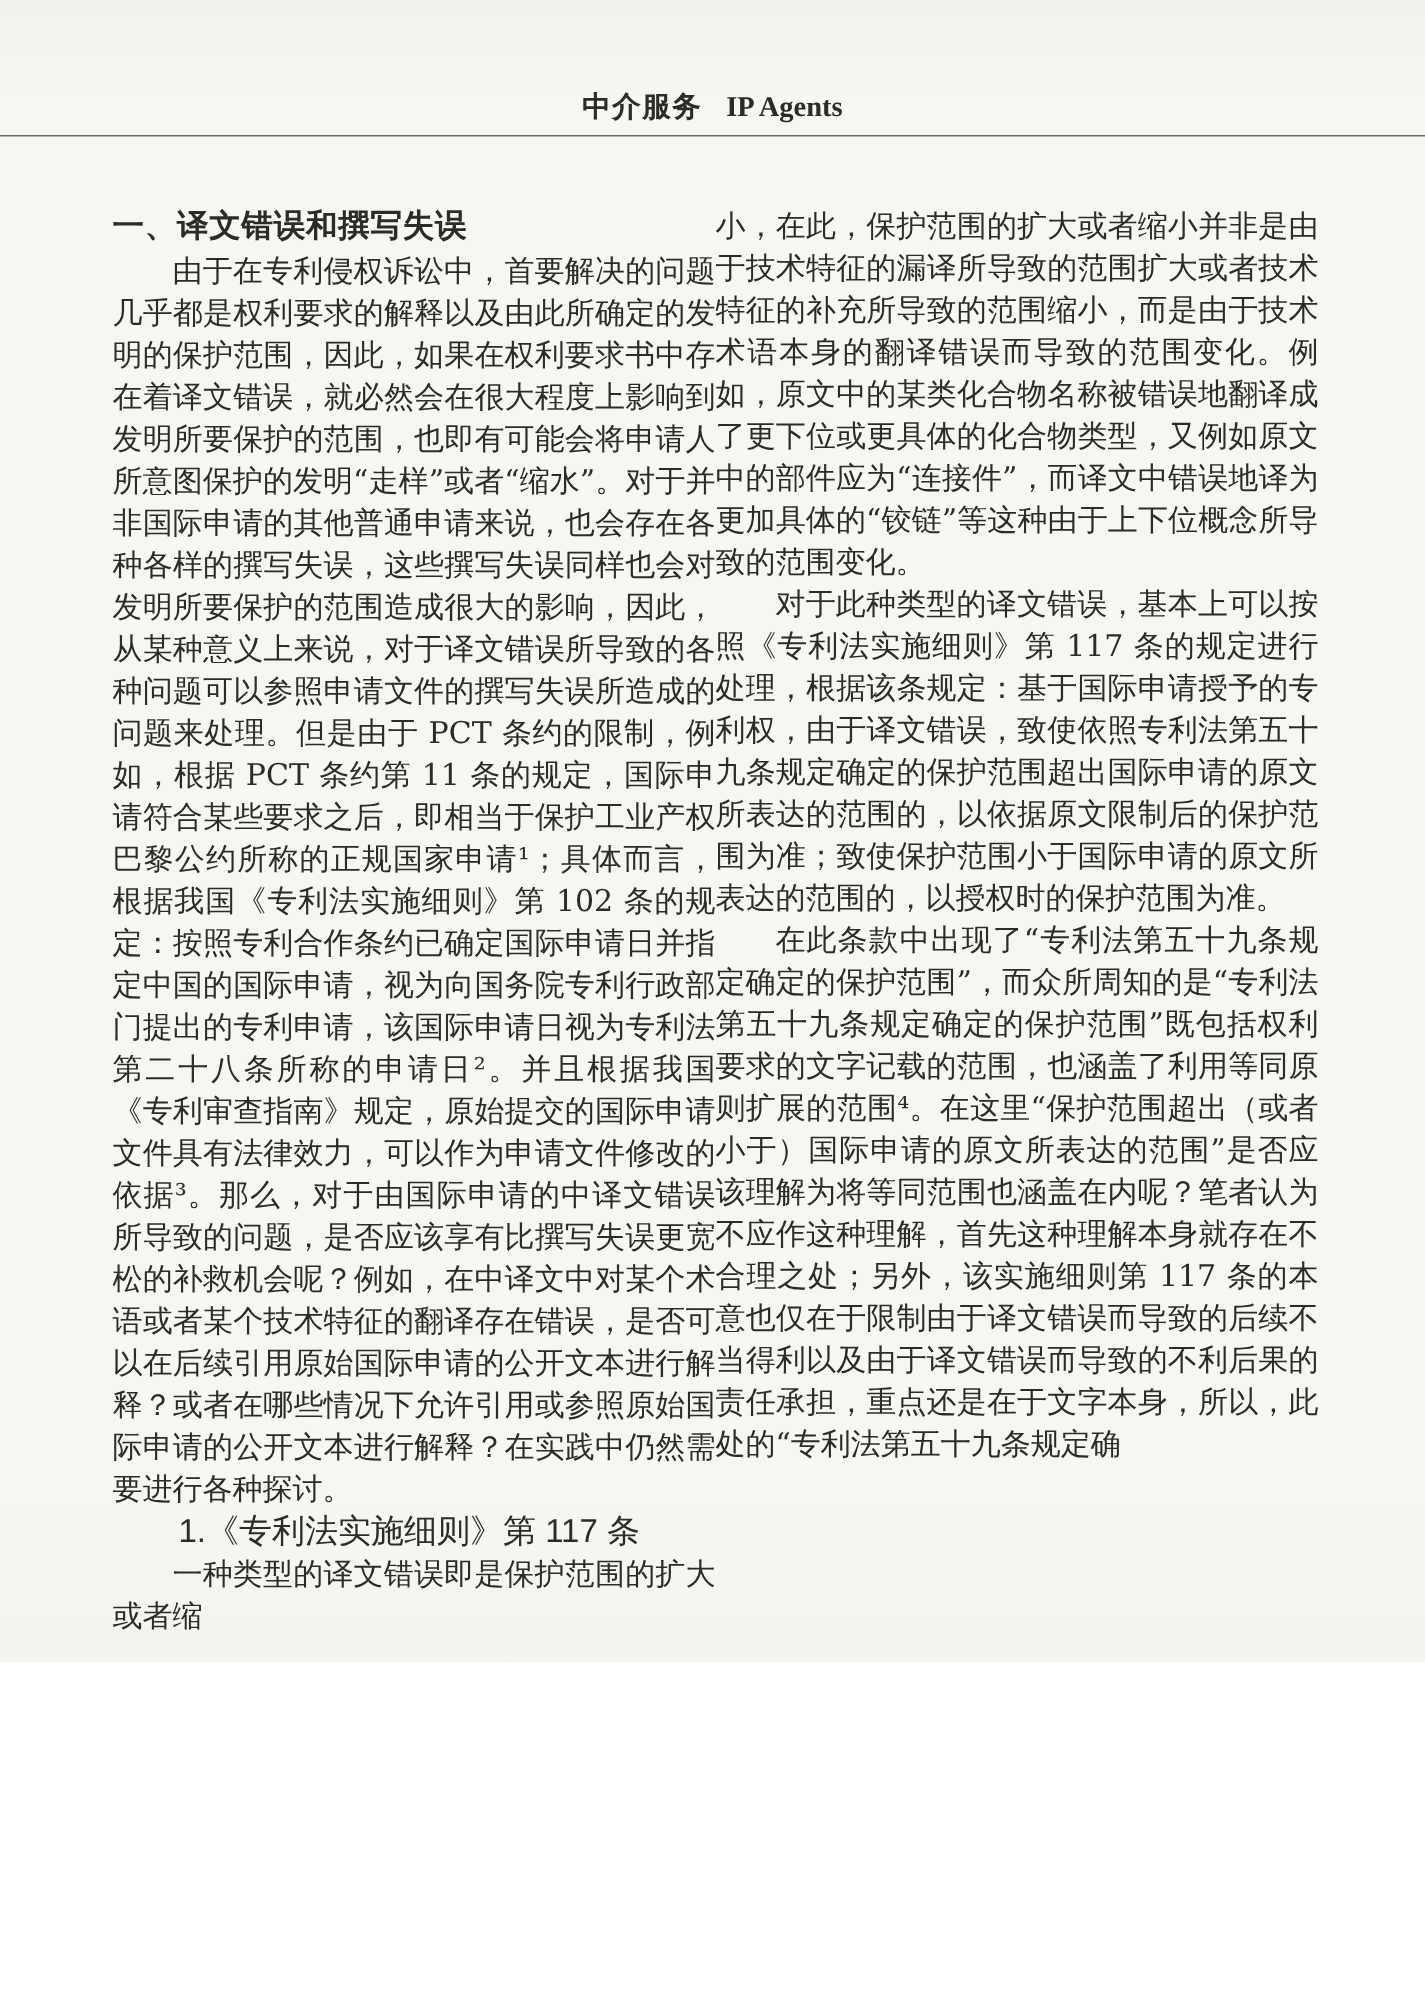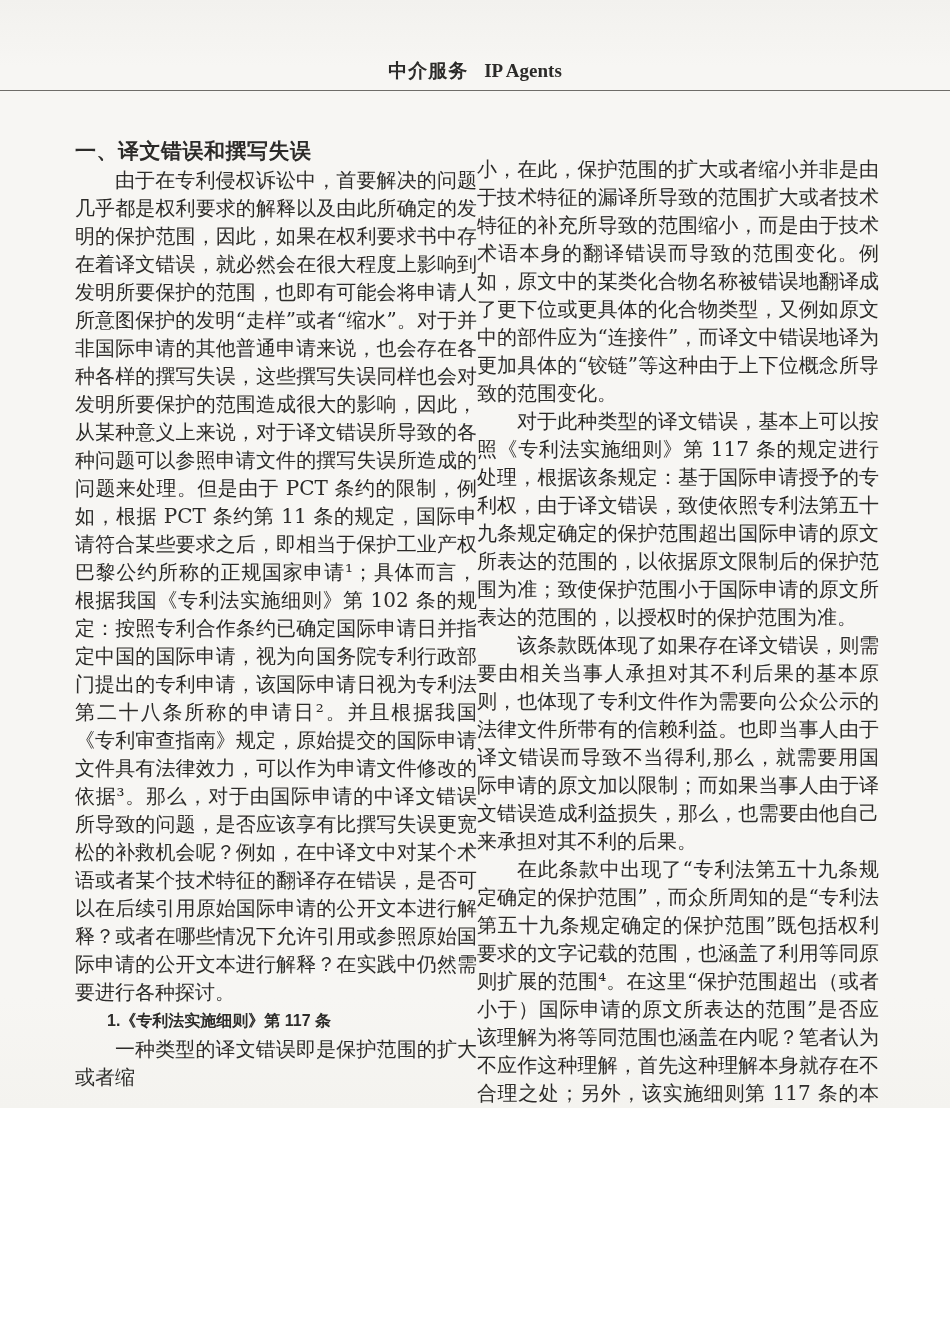--- a/index.html
+++ b/index.html
@@ -44,35 +44,35 @@
     display: flex;
   }
   .col { width: 402px; }
   .body-p {
     margin: 0;
     font-size: 20px;
     line-height: 28px;
     text-align: justify;
     text-indent: 2em;
   }
-  .body-p.no-indent { text-indent: 0; margin-top: 19px; }
+  .body-p.no-indent { text-indent: 0; }
   .sec-title {
     margin: 0;
     font-family: "Liberation Sans", sans-serif;
     font-weight: 700;
     font-size: 21px;
     line-height: 30px;
     letter-spacing: 0.5px;
   }
   .sec-title.second { margin-top: 40px; }
   .sub-title {
     margin: 0;
     font-family: "Liberation Sans", sans-serif;
-    font-weight: 700;
-    font-size: 16px;
+    font-weight: 400;
+    font-size: 22px;
     line-height: 29px;
     text-indent: 2em;
   }
   
   .fn-rule {
     position: absolute;
     top: 1121px; left: 76px;
     width: 206px;
     border-top: 2px solid #44423f;
   }
@@ -142,21 +142,20 @@
   <div class="columns">
     <div class="col">
       <h2 class="sec-title">一、译文错误和撰写失误</h2>
       <p class="body-p">由于在专利侵权诉讼中，首要解决的问题几乎都是权利要求的解释以及由此所确定的发明的保护范围，因此，如果在权利要求书中存在着译文错误，就必然会在很大程度上影响到发明所要保护的范围，也即有可能会将申请人所意图保护的发明“走样”或者“缩水”。对于并非国际申请的其他普通申请来说，也会存在各种各样的撰写失误，这些撰写失误同样也会对发明所要保护的范围造成很大的影响，因此，从某种意义上来说，对于译文错误所导致的各种问题可以参照申请文件的撰写失误所造成的问题来处理。但是由于 PCT 条约的限制，例如，根据 PCT 条约第 11 条的规定，国际申请符合某些要求之后，即相当于保护工业产权巴黎公约所称的正规国家申请¹；具体而言，根据我国《专利法实施细则》第 102 条的规定：按照专利合作条约已确定国际申请日并指定中国的国际申请，视为向国务院专利行政部门提出的专利申请，该国际申请日视为专利法第二十八条所称的申请日²。并且根据我国《专利审查指南》规定，原始提交的国际申请文件具有法律效力，可以作为申请文件修改的依据³。那么，对于由国际申请的中译文错误所导致的问题，是否应该享有比撰写失误更宽松的补救机会呢？例如，在中译文中对某个术语或者某个技术特征的翻译存在错误，是否可以在后续引用原始国际申请的公开文本进行解释？或者在哪些情况下允许引用或参照原始国际申请的公开文本进行解释？在实践中仍然需要进行各种探讨。</p>
       <h3 class="sub-title">1.《专利法实施细则》第 117 条</h3>
       <p class="body-p">一种类型的译文错误即是保护范围的扩大或者缩</p>
     </div>
     <div class="col">
       <p class="body-p no-indent">小，在此，保护范围的扩大或者缩小并非是由于技术特征的漏译所导致的范围扩大或者技术特征的补充所导致的范围缩小，而是由于技术术语本身的翻译错误而导致的范围变化。例如，原文中的某类化合物名称被错误地翻译成了更下位或更具体的化合物类型，又例如原文中的部件应为“连接件”，而译文中错误地译为更加具体的“铰链”等这种由于上下位概念所导致的范围变化。</p>
       <p class="body-p">对于此种类型的译文错误，基本上可以按照《专利法实施细则》第 117 条的规定进行处理，根据该条规定：基于国际申请授予的专利权，由于译文错误，致使依照专利法第五十九条规定确定的保护范围超出国际申请的原文所表达的范围的，以依据原文限制后的保护范围为准；致使保护范围小于国际申请的原文所表达的范围的，以授权时的保护范围为准。</p>
-      <p class="body-p">该条款既体现了如果存在译文错误，则需要由相关当事人承担对其不利后果的基本原则，也体现了专利文件作为需要向公众公示的法律文件所带有的信赖利益。也即当事人由于译文错误而导致不当得利,那么，就需要用国际申请的原文加以限制；而如果当事人由于译文错误造成利益损失，那么，也需要由他自己来承担对其不利的后果。</p>
       <p class="body-p">在此条款中出现了“专利法第五十九条规定确定的保护范围”，而众所周知的是“专利法第五十九条规定确定的保护范围”既包括权利要求的文字记载的范围，也涵盖了利用等同原则扩展的范围⁴。在这里“保护范围超出（或者小于）国际申请的原文所表达的范围”是否应该理解为将等同范围也涵盖在内呢？笔者认为不应作这种理解，首先这种理解本身就存在不合理之处；另外，该实施细则第 117 条的本意也仅在于限制由于译文错误而导致的后续不当得利以及由于译文错误而导致的不利后果的责任承担，重点还是在于文字本身，所以，此处的“专利法第五十九条规定确</p>
     </div>
   </div>
 
   <div class="fn-rule"></div>
   <div class="footnotes">
     <div class="fn-row">
       <span class="fn-num">1</span>
       <span class="fn-text">专利合作条约（PCT），2001 年修改，第 11 条：“国际申请的申请日和效力”。</span>
     </div>

